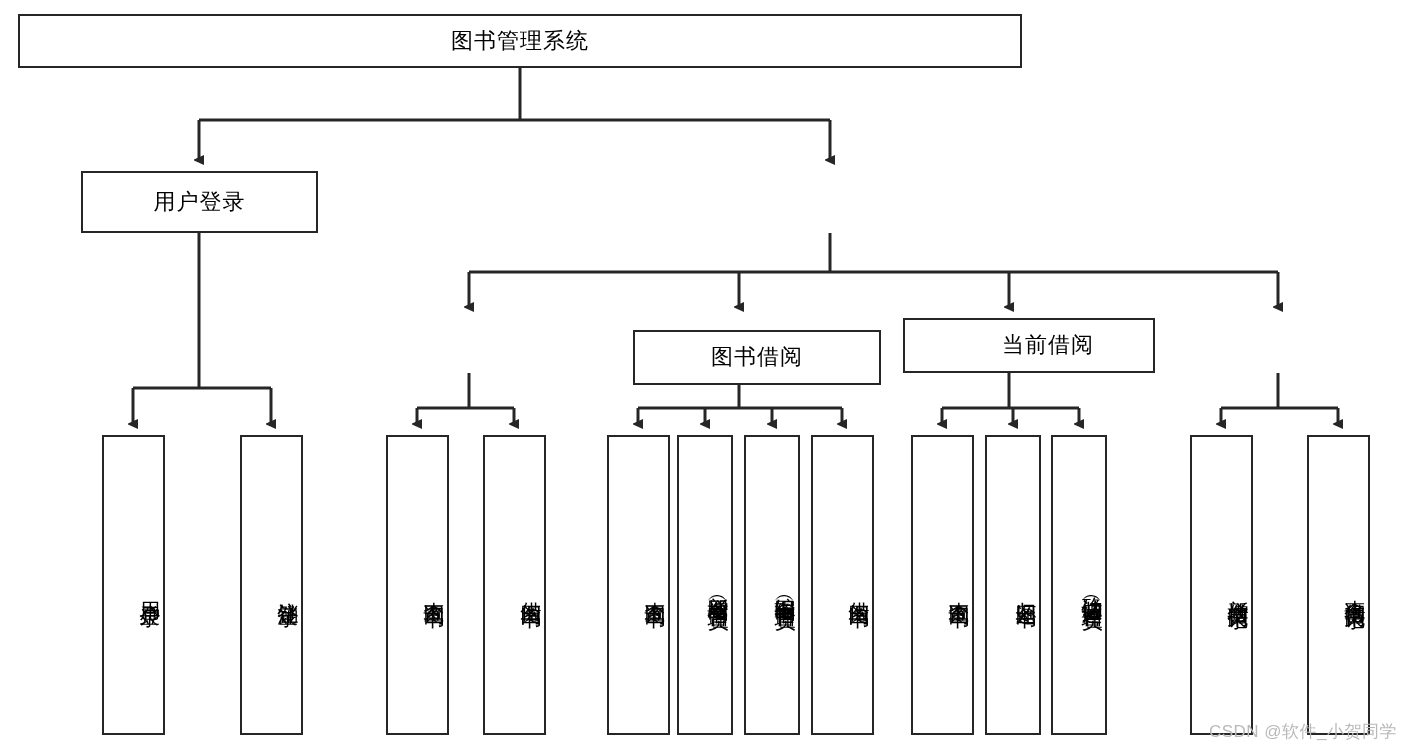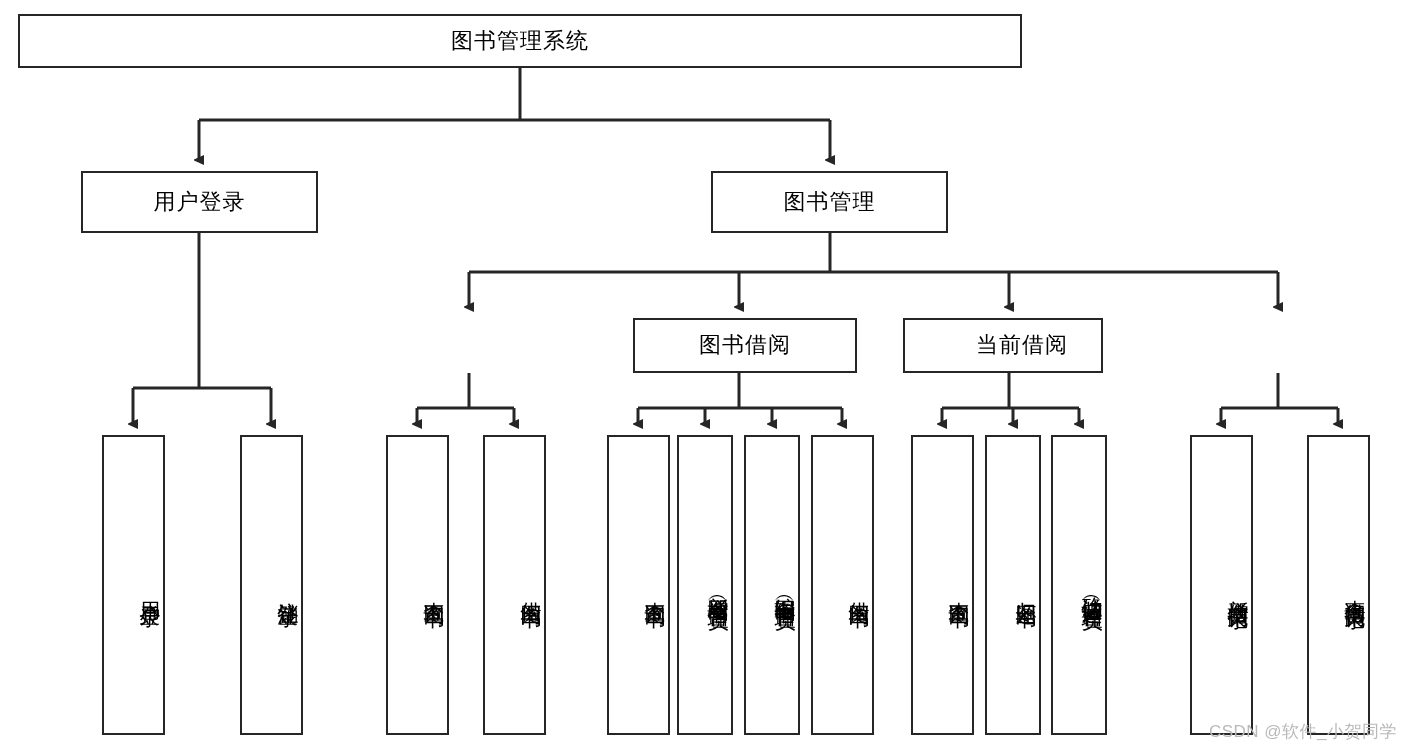--- a/index.html
+++ b/index.html
@@ -128,28 +128,25 @@
     </g>
   </svg>
 
   <div class="node h root" id="node-root" style="left: 18px; top: 14px; width: 1004px; height: 54px;">
     <span>图书管理系统</span>
   </div>
 
   <div class="node h" id="node-l2-0" style="left: 81px; top: 171px; width: 237px; height: 62px;">
     <span>用户登录</span>
   </div>
-  <div class="node h" id="node-l2-1" style="left: 711px; top: 171px; width: 237px; height: 62px;">
-    <span>图书管理</span>
-  </div>
 
-  <div class="node h" id="node-l3-1" style="left: 633px; top: 318px; width: 224px; height: 55px;">
+  <div class="node h" id="node-l3-1" style="left: 633px; top: 330px; width: 248px; height: 55px;">
     <span>图书借阅</span>
   </div>
-  <div class="node h" id="node-l3-2" style="left: 903px; top: 318px; width: 200px; height: 55px; padding-left: 38px;">
+  <div class="node h" id="node-l3-2" style="left: 903px; top: 318px; width: 252px; height: 55px; padding-left: 38px;">
     <span>当前借阅</span>
   </div>
 
   <div class="node v" id="node-leaf-0" style="left: 102px; top: 435px; width: 63px; height: 300px;">
     <span class="vtext">用户登录</span>
   </div>
   <div class="node v" id="node-leaf-1" style="left: 240px; top: 435px; width: 63px; height: 300px;">
     <span class="vtext">注销登录</span>
   </div>
   <div class="node v" id="node-leaf-2" style="left: 386px; top: 435px; width: 63px; height: 300px;">

